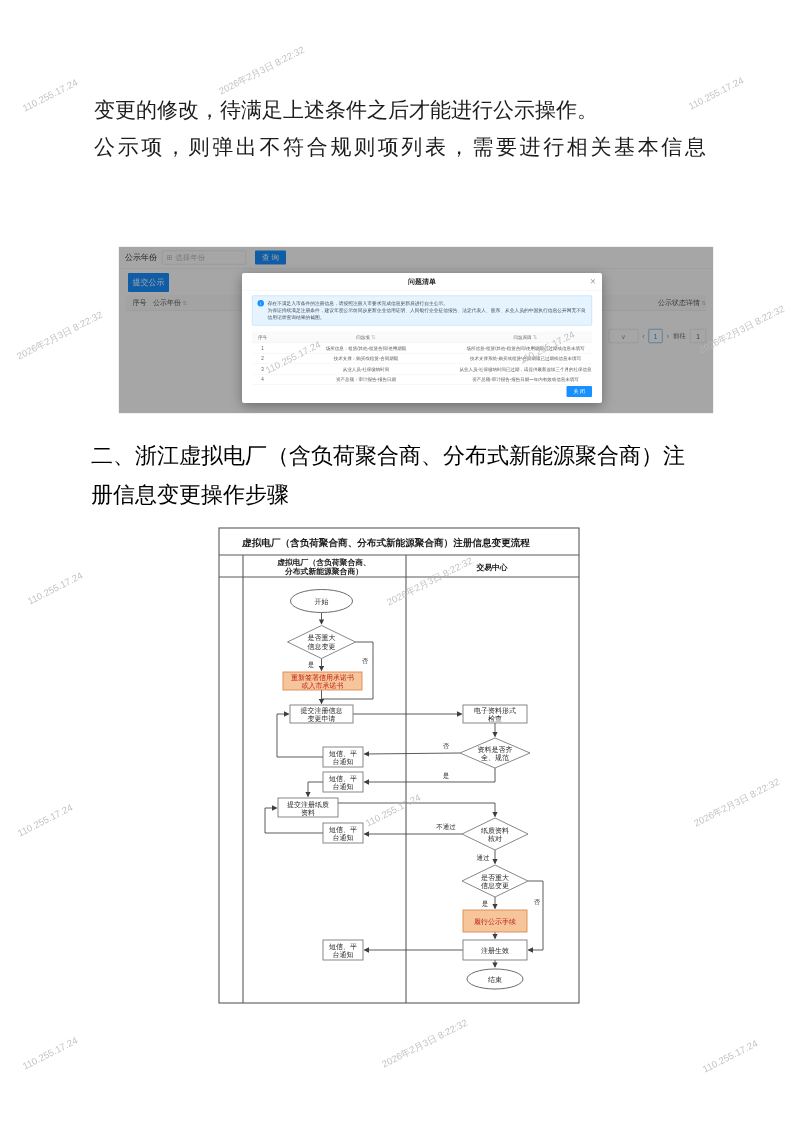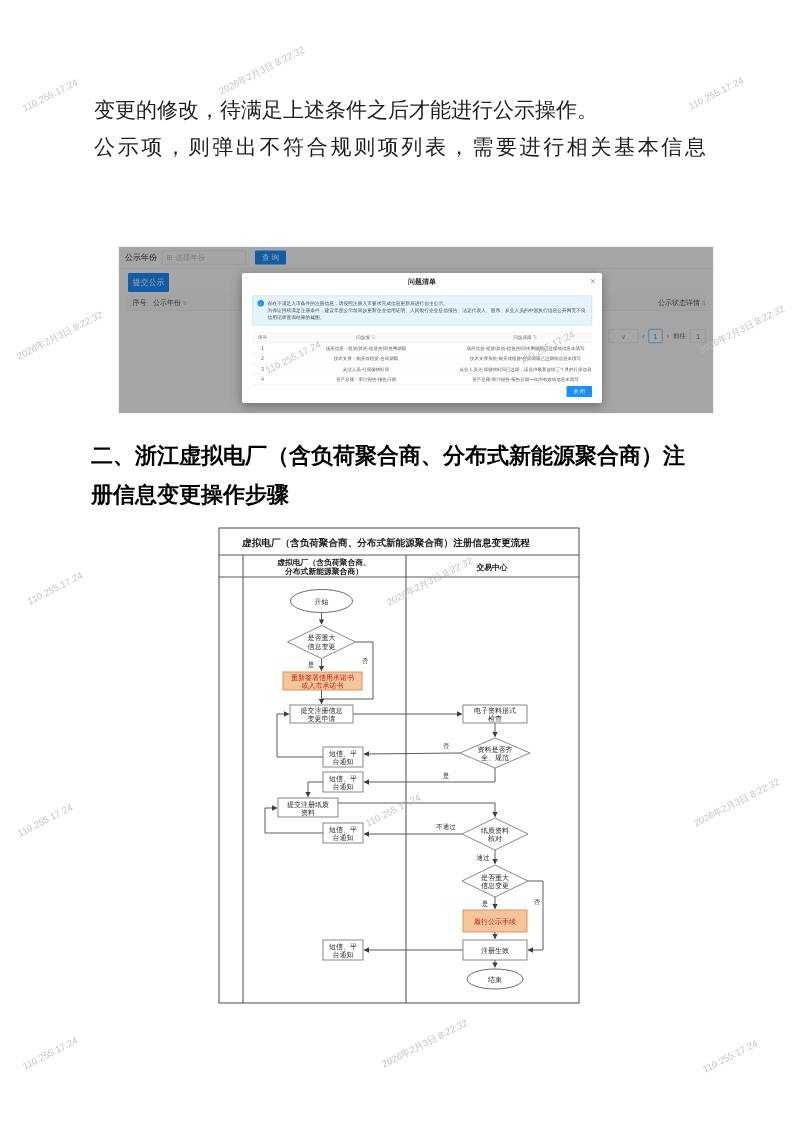--- a/index.html
+++ b/index.html
@@ -5,21 +5,21 @@
   html,body{margin:0;padding:0;background:#888;}
   .page{position:relative;width:794px;height:1123px;margin:0 auto;background:#ffffff;
         overflow:hidden;font-family:"Liberation Serif",serif;}
 
   
   .para{position:absolute;left:94px;top:92px;width:612px;font-size:21px;color:#1c1c1c;}
   .para .pline{line-height:37px;text-align:justify;text-align-last:justify;}
   .para .pline.first{text-indent:44px;}
   .para .pline.last{text-align:left;text-align-last:left;}
   .heading{position:absolute;left:91px;top:436px;width:600px;font-size:22px;line-height:39px;
-           font-weight:bold;color:#000;}
+           font-weight:normal;color:#000;}
 
   
   .wm{position:absolute;z-index:99;transform:translate(-50%,-50%) rotate(-27deg);
       font-family:"Liberation Sans",sans-serif;font-size:9.5px;color:#b4b7ba;opacity:.85;
       white-space:nowrap;pointer-events:none;}
 
   
   .shot-wrap{position:absolute;left:119px;top:247px;width:594px;height:166px;}
   .shot{width:1188px;height:332px;transform:scale(.5);transform-origin:0 0;position:relative;
         background:#fff;font-family:"Liberation Sans",sans-serif;overflow:hidden;

